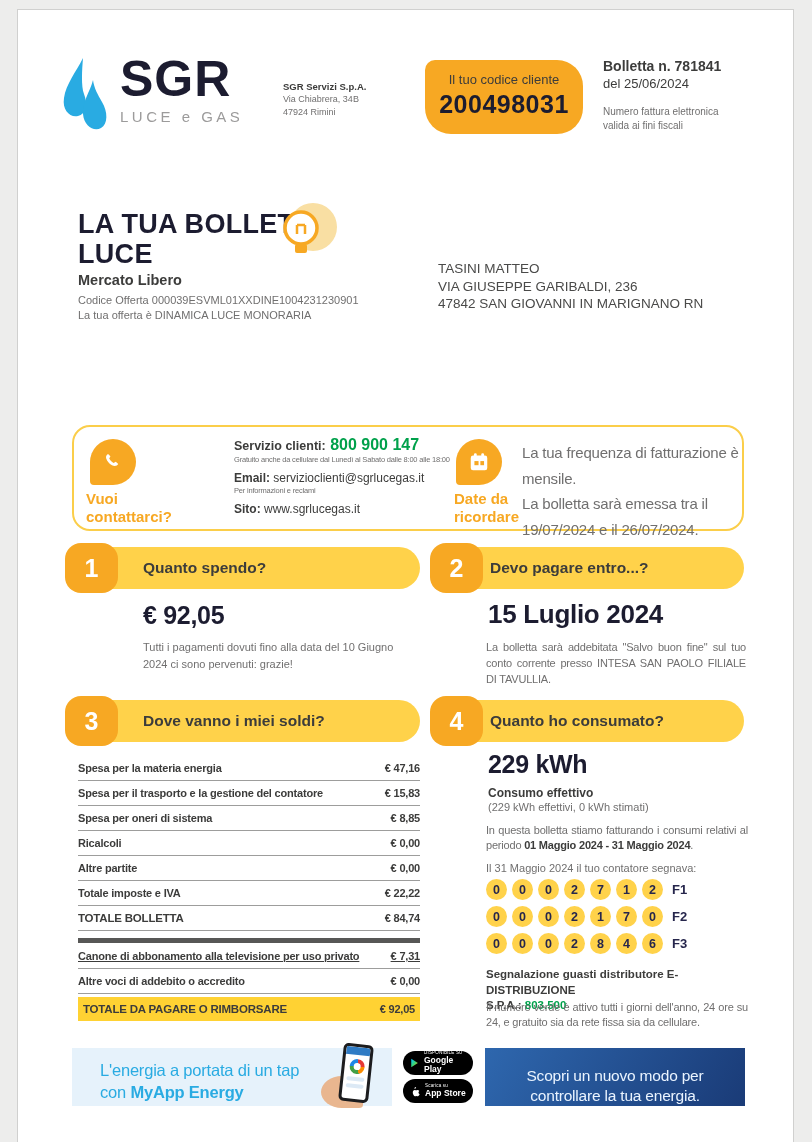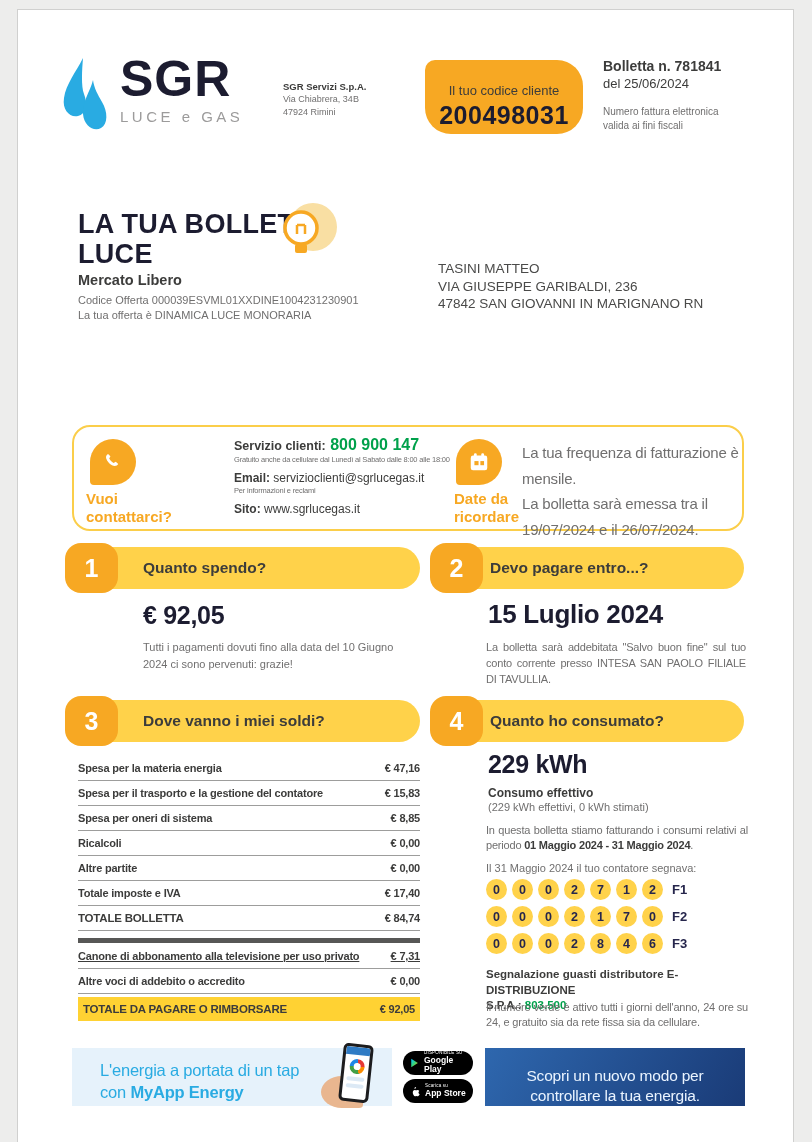--- a/index.html
+++ b/index.html
@@ -9,21 +9,21 @@
           border:1px solid #d0d0cf; border-bottom:none; }
   .abs { position:absolute; }
 
   
   .logo-block { left:44px; top:46px; display:flex; }
   .brand { font-size:50px; font-weight:800; color:#1c1c30; letter-spacing:1px; line-height:0.95; }
   .tagline { font-size:15px; color:#9c9b9b; letter-spacing:3.5px; margin-top:4px; }
   .company-info { left:265px; top:70px; font-size:9px; color:#706f6f; line-height:1.4; }
   .company-info .cname { font-size:9.5px; font-weight:700; color:#3c3c3b; }
   .client-code-box { left:407px; top:50px; width:158px; height:74px; background:#f7a823;
-          border-radius:10px 26px 26px 26px; text-align:center; padding-top:23px; }
+          border-radius:10px 26px 26px 26px; text-align:center; padding-top:12px; }
   .ccb-label { font-size:13px; color:#3c3c3b; }
   .ccb-value { font-size:25px; font-weight:800; color:#1c1c30; margin-top:3px; letter-spacing:0.5px; }
   .invoice-block { left:585px; top:48px; color:#3c3c3b; }
   .inv-number { font-size:14px; font-weight:800; }
   .inv-date { font-size:13px; margin-top:2px; }
   .inv-note { font-size:10px; color:#706f6f; margin-top:14px; line-height:1.4; }
 
   
   .doc-title { left:60px; top:199px; font-size:27px; font-weight:800; color:#1c1c30; line-height:1.12; letter-spacing:0.3px; }
   .bulb { left:252px; top:190px; }
@@ -268,21 +268,21 @@
     <div class="bill-row">
       <span>Ricalcoli</span>
         <span class="val">€ 0,00</span>
     </div>
     <div class="bill-row">
       <span>Altre partite</span>
         <span class="val">€ 0,00</span>
     </div>
     <div class="bill-row">
       <span>Totale imposte e IVA</span>
-        <span class="val">€ 17,40</span>
+        <span class="val">€ 22,22</span>
     </div>
     <div class="bill-row total-row">
       <span>TOTALE BOLLETTA</span>
         <span class="val">€ 84,74</span>
     </div>
     <div class="thick-bar"></div>
     <div class="bill-row after-bar">
       <span>Canone di abbonamento alla televisione per uso privato</span>
         <span class="val">€ 7,31</span>
     </div>

